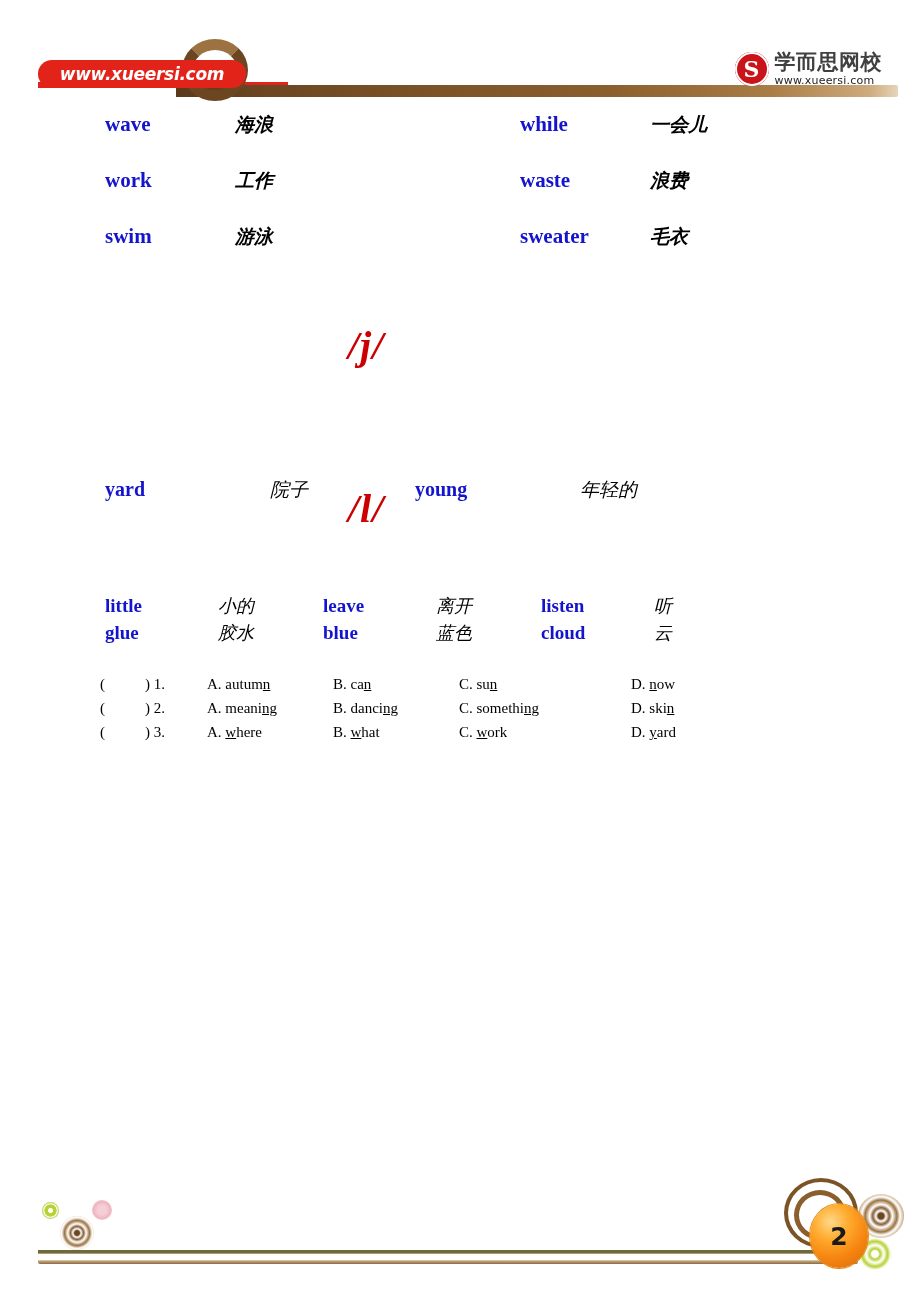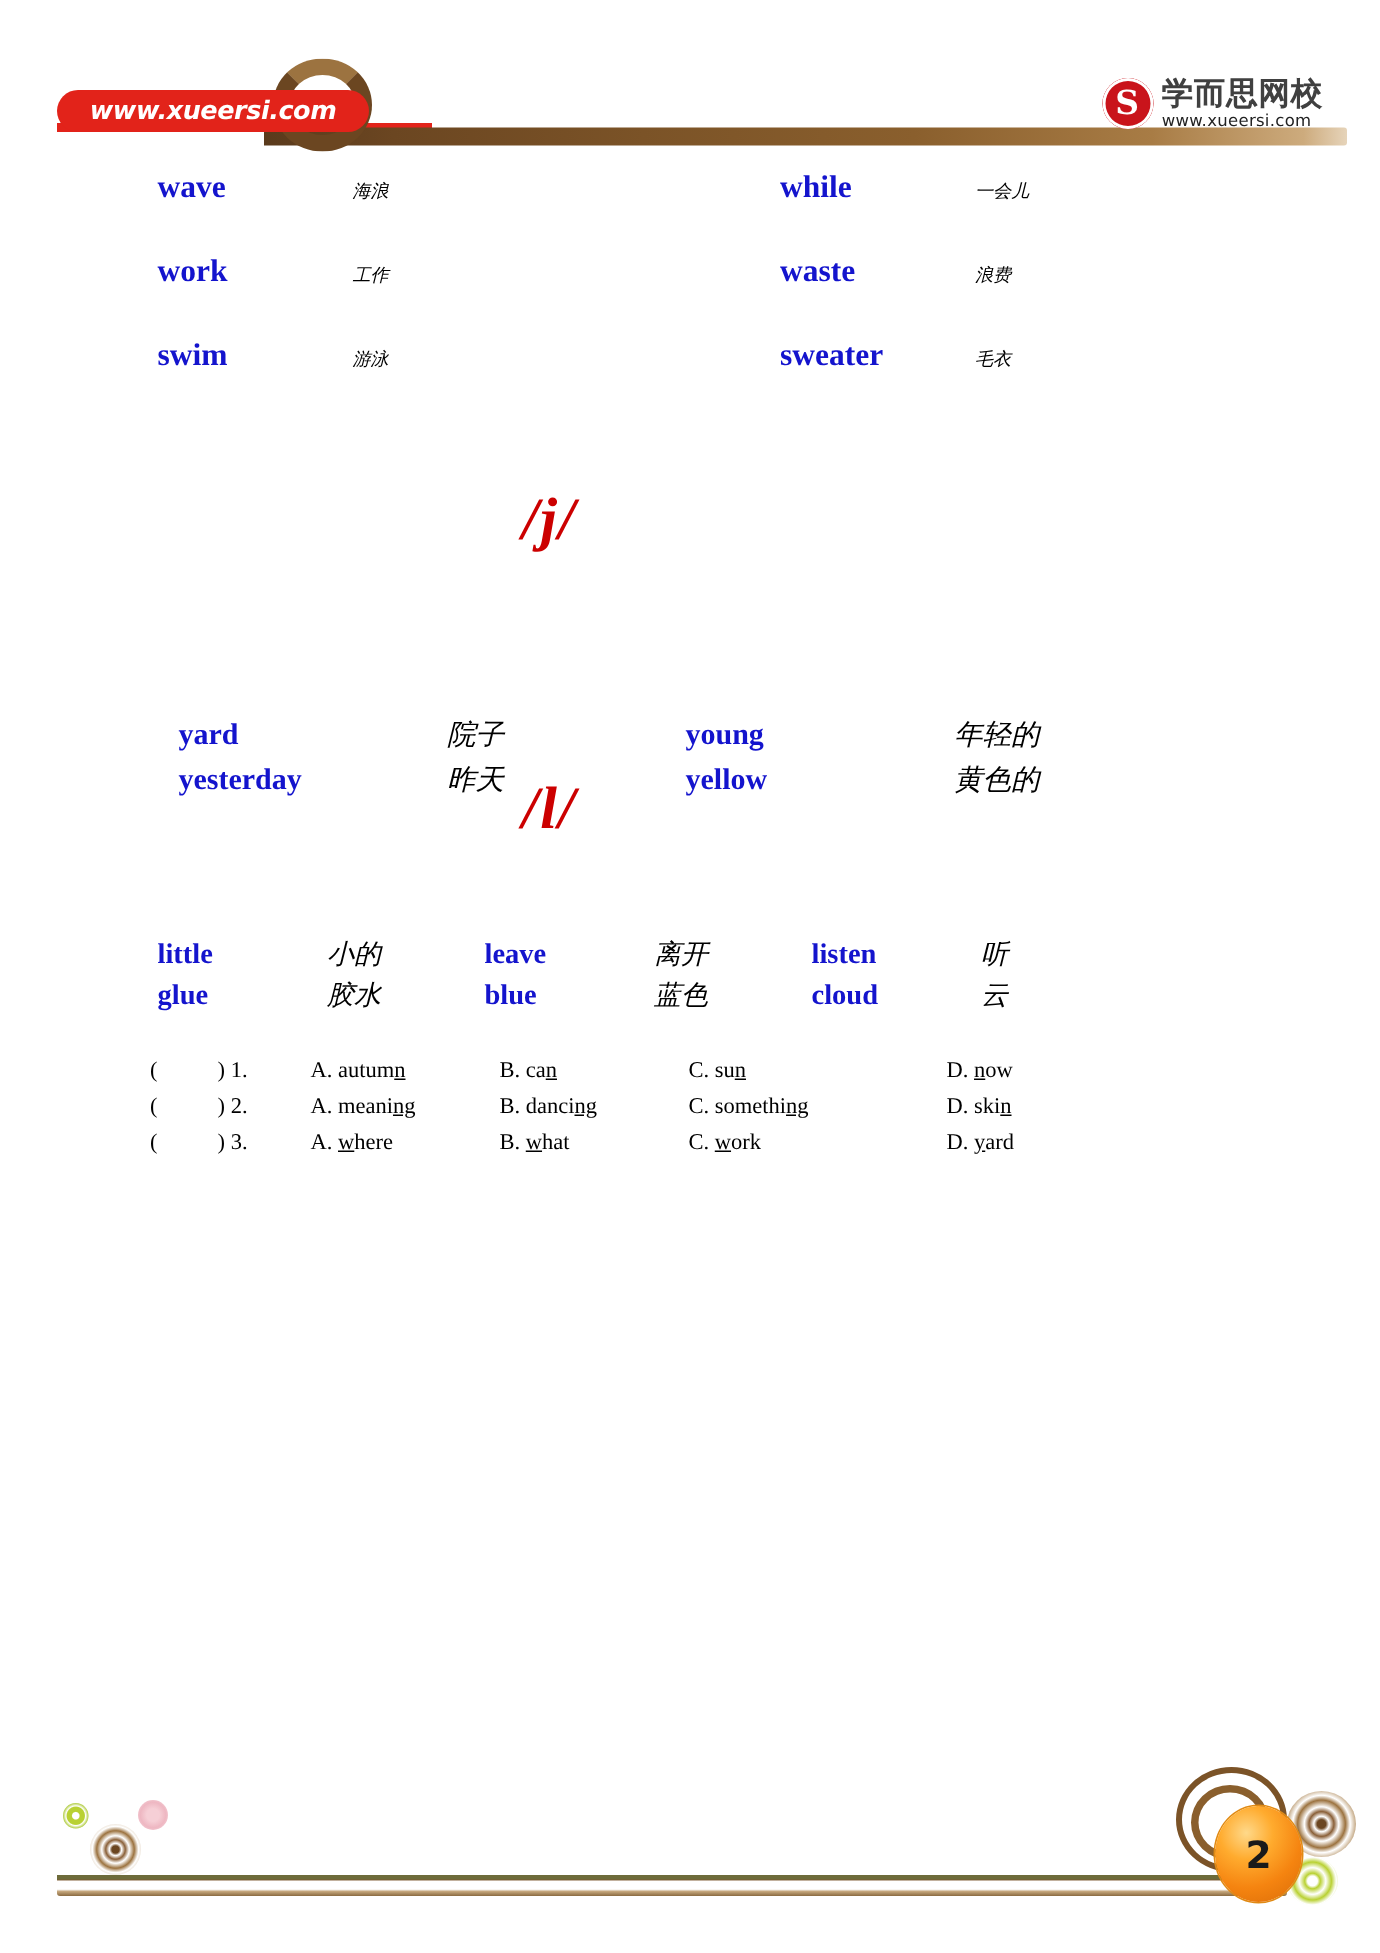--- a/index.html
+++ b/index.html
@@ -129,41 +129,40 @@
     position: absolute;
     left: 0; top: 0;
     width: 832px;
   }
   .sec-w .row {
     display: flex;
     align-items: baseline;
     height: 56px;
   }
   .sec-w .c-en  { width: 130px; font-size: 21px; }
-  .sec-w .c-cn  { width: 180px; font-size: 12px; }
+  .sec-w .c-cn  { width: 180px; font-size: 19px; font-weight: bold; }
   .sec-w .pad   { width: 105px; }
   .sec-w .ind   { width: 105px; }
 
   
   .phon {
     color: #cc0000;
     font-weight: bold;
     font-style: italic;
     font-size: 40px;
     font-family: "Liberation Serif", "DejaVu Serif", serif;
     text-align: left;
     letter-spacing: 1px;
   }
 
   
   .sec-t .row {
     display: flex;
     align-items: baseline;
     height: 30px;
-    gap: 14px;
   }
   .sec-t .ind  { width: 105px; }
   .sec-t .c-en { width: 165px; font-size: 20px; }
   .sec-t .c-cn { width: 145px; font-size: 19px; margin-top: 48px; }
 
   
   .sec-3 .row {
     display: flex;
     align-items: baseline;
     height: 27px;
@@ -337,27 +336,20 @@
 
   <div class="phon" style="margin-top:42px; margin-left:348px;">/j/</div>
 
   <div class="sec-t" style="margin-top:60px;">
     <div class="row">
       <div class="ind"></div>
       <div class="c-en word-en">yard</div>
       <div class="c-cn word-cn">院子</div>
       <div class="c-en word-en">young</div>
       <div class="c-cn word-cn">年轻的</div>
-    </div>
-    <div class="row">
-      <div class="ind"></div>
-      <div class="c-en word-en">yesterday</div>
-      <div class="c-cn word-cn">昨天</div>
-      <div class="c-en word-en">yellow</div>
-      <div class="c-cn word-cn">黄色的</div>
     </div>
   </div>
 
   <div class="phon" style="margin-top:26px; margin-left:348px;">/l/</div>
 
   <div class="sec-3" style="margin-top:62px;">
     <div class="row">
       <div class="ind"></div>
       <div class="c-en word-en">little</div>
       <div class="c-cn word-cn">小的</div>

